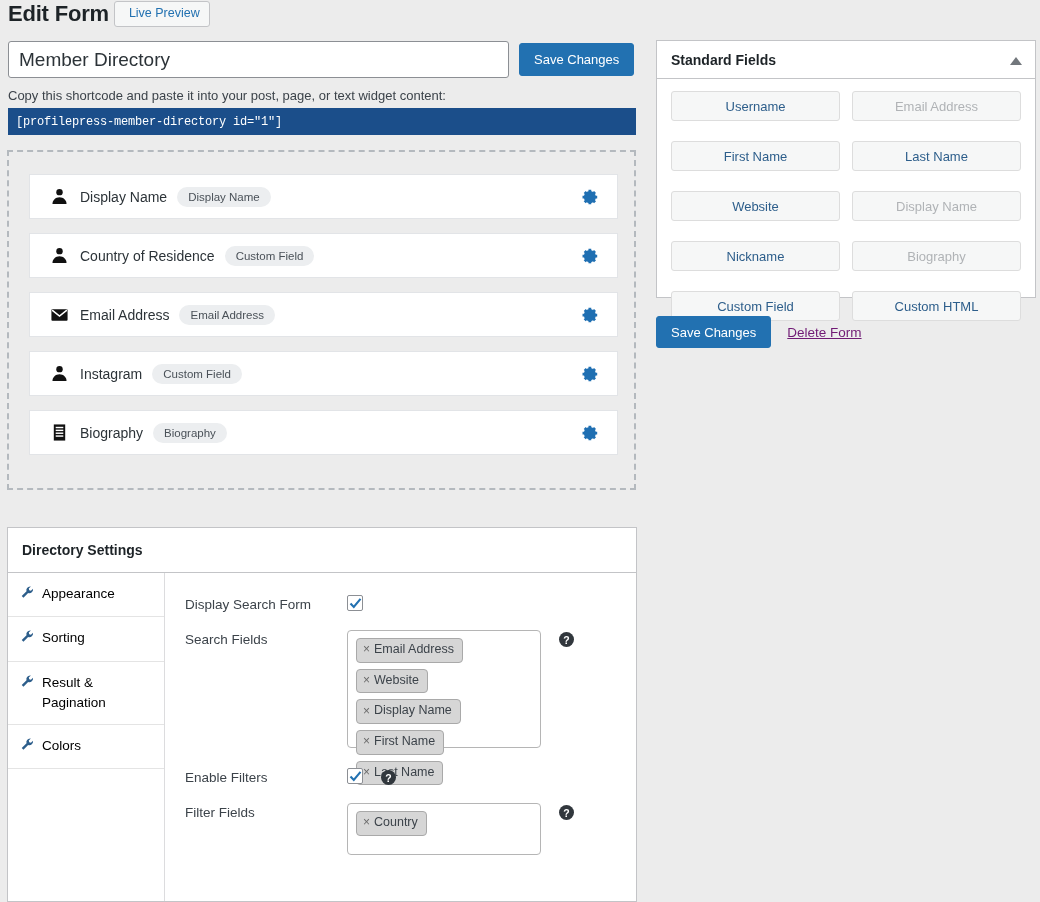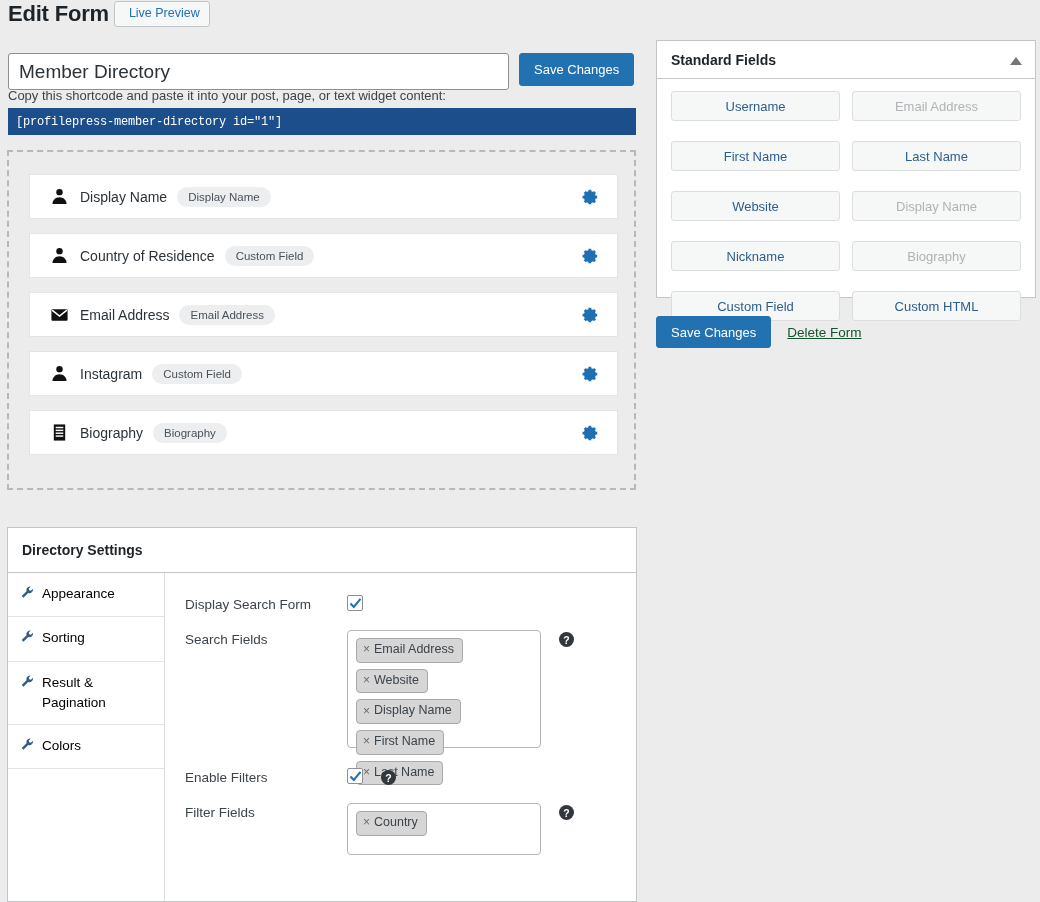--- a/index.html
+++ b/index.html
@@ -26,21 +26,21 @@
     background:#f6f7f7;
     color:#2271b1;
     font-size:12.5px;
     padding:4px 9px 5px 14px;
     border-radius:3px;
     line-height:1.2;
     cursor:pointer;
   }
 
   
-  #title-row { position:absolute; left:8px; top:53px; display:flex; align-items:flex-start; }
+  #title-row { position:absolute; left:8px; top:41px; display:flex; align-items:center; }
   #form-title-input {
     width:501px; height:37px;
     border:1px solid #8c8f94;
     border-radius:3px;
     background:#fff;
     font-size:19px;
     color:#2c3338;
     padding:0 10px;
     font-family:"Liberation Sans", sans-serif;
     outline:none;
@@ -151,21 +151,21 @@
     border:1px solid #2271b1;
     color:#fff;
     font-size:13px;
     border-radius:3px;
     padding:0 14px;
     cursor:pointer;
     font-family:"Liberation Sans", sans-serif;
   }
   #delete-form-link {
     margin-left:16px;
-    color:#14532d;
+    color:#701a75;
     font-size:13.5px;
     text-decoration:underline;
     cursor:pointer;
   }
 
   
   #directory-settings {
     position:absolute; left:7px; top:527px;
     width:630px; height:375px;
     background:#fff;

